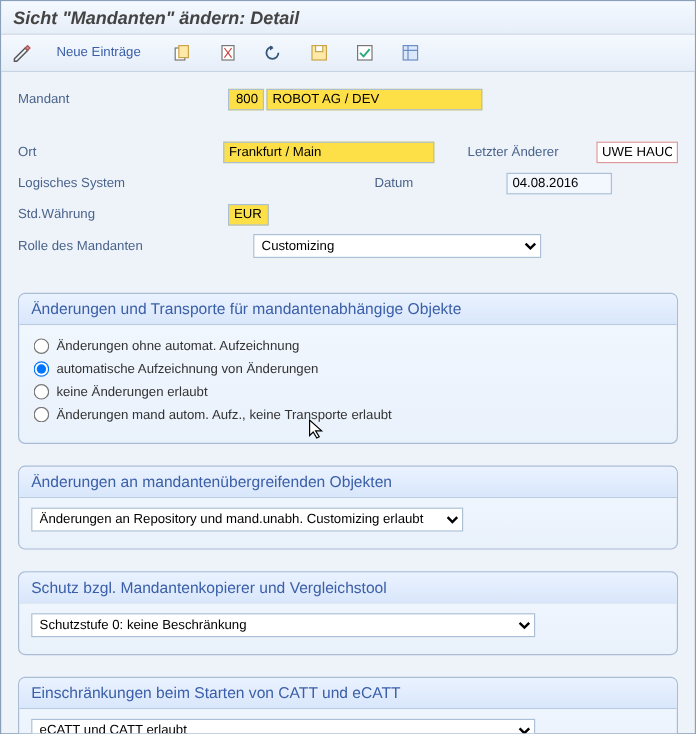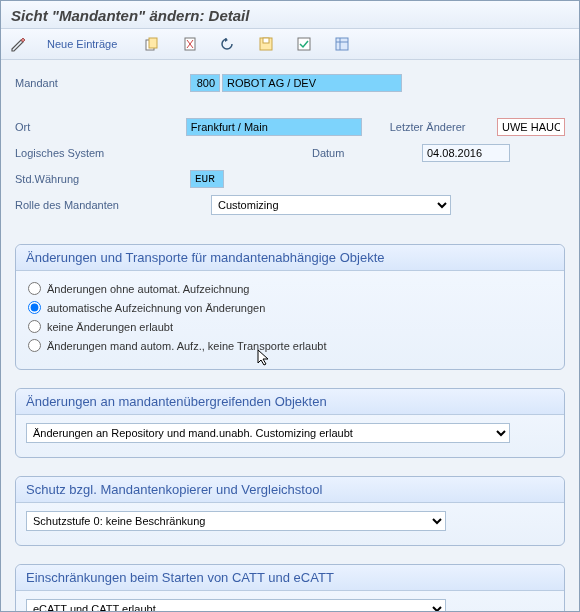--- a/index.html
+++ b/index.html
@@ -4,21 +4,21 @@
 <style>
 html,body{margin:0;padding:0;font-family:Arial,Tahoma,sans-serif;font-size:11px;color:#333;background:#fff}
 .window{width:580px;height:612px;box-sizing:border-box;border:1px solid #8aa0b8;background:#eef3f9;position:relative;overflow:hidden}
 .titlebar{padding:6px 10px 4px;font-size:15px;font-weight:bold;font-style:italic;color:#444;border-bottom:1px solid #c8d4e3;background:linear-gradient(#f5f9ff,#e6eef8)}
 .toolbar{display:flex;align-items:center;gap:20px;padding:6px 8px;border-bottom:1px solid #c8d4e3;background:linear-gradient(#f5f9ff,#e6eef8)}
 .tb-icon{width:18px;height:18px;display:flex;align-items:center;justify-content:center;font-size:12px;cursor:pointer}
 .tb-link{color:#3a5fa8;cursor:pointer;margin-right:6px}
 .content{padding:12px 14px 14px;box-sizing:border-box}
 .row{display:flex;align-items:center;min-height:22px;margin-bottom:4px}
 .lbl{color:#4a638c}
-.fld{border:1px solid #abc0d6;background:#7dd3fc;padding:2px 4px;height:18px;box-sizing:border-box;font-size:11px}
+.fld{border:1px solid #abc0d6;background:#fde047;padding:2px 4px;height:18px;box-sizing:border-box;font-size:11px}
 .fld.ro{background:#f3f8ff}
 .group{border:1px solid #a8bcd6;border-radius:6px;background:linear-gradient(#f3f8ff,#e9f1fb);margin-bottom:18px;padding:0 10px 14px}
 .group-title{font-size:13px;color:#3a5fa8;background:linear-gradient(#eaf2ff,#d9e7fb);margin:0 -10px 8px;padding:5px 10px;border-bottom:1px solid #b9cbe1;border-radius:6px 6px 0 0}
 .radio{display:flex;align-items:center;gap:6px;padding:3px 2px}
 .radio input{margin:0}
 .select{border:1px solid #abc0d6;background:#fff;height:20px;font-size:11px;padding:1px 2px;box-sizing:border-box}
 .hl{border:1px solid #d99;background:#fff}
 svg{display:block}
 .cursor{position:absolute;left:256px;top:348px;pointer-events:none}
 </style>
@@ -92,21 +92,21 @@
       <input class="fld hl" style="width: 68px;" value="UWE HAUCK">
     </div>
     <div class="row">
       <span class="lbl" style="width:175px">Logisches System</span>
       <span style="width:122px"></span>
       <span class="lbl" style="width:110px">Datum</span>
       <input class="fld ro" style="width: 88px;" readonly="" value="04.08.2016">
     </div>
     <div class="row">
       <span class="lbl" style="width:175px">Std.Währung</span>
-      <input class="fld" style="width: 34px; font-family: Liberation Mono, monospace;" value="EUR">
+      <input class="fld" style="width: 34px;" value="EUR">
     </div>
     <div class="row" style="margin-bottom:28px">
       <span class="lbl" style="width:196px">Rolle des Mandanten</span>
       <select class="select" style="width:240px">
         <option>Customizing</option>
       </select>
     </div>
 
     <div class="group">
       <div class="group-title">Änderungen und Transporte für mandantenabhängige Objekte</div>
@@ -123,21 +123,21 @@
           <span>keine Änderungen erlaubt</span>
         </label>
       <label class="radio">
           <input type="radio" name="g1" style="">
           <span>Änderungen mand autom. Aufz., keine Transporte erlaubt</span>
         </label>
     </div>
 
     <div class="group">
       <div class="group-title">Änderungen an mandantenübergreifenden Objekten</div>
-      <select class="select" style="width:484px">
+      <select class="select" style="width:360px">
         <option>Änderungen an Repository und mand.unabh. Customizing erlaubt</option>
       </select>
     </div>
 
     <div class="group">
       <div class="group-title">Schutz bzgl. Mandantenkopierer und Vergleichstool</div>
       <select class="select" style="width:420px">
         <option>Schutzstufe 0: keine Beschränkung</option>
       </select>
     </div>

